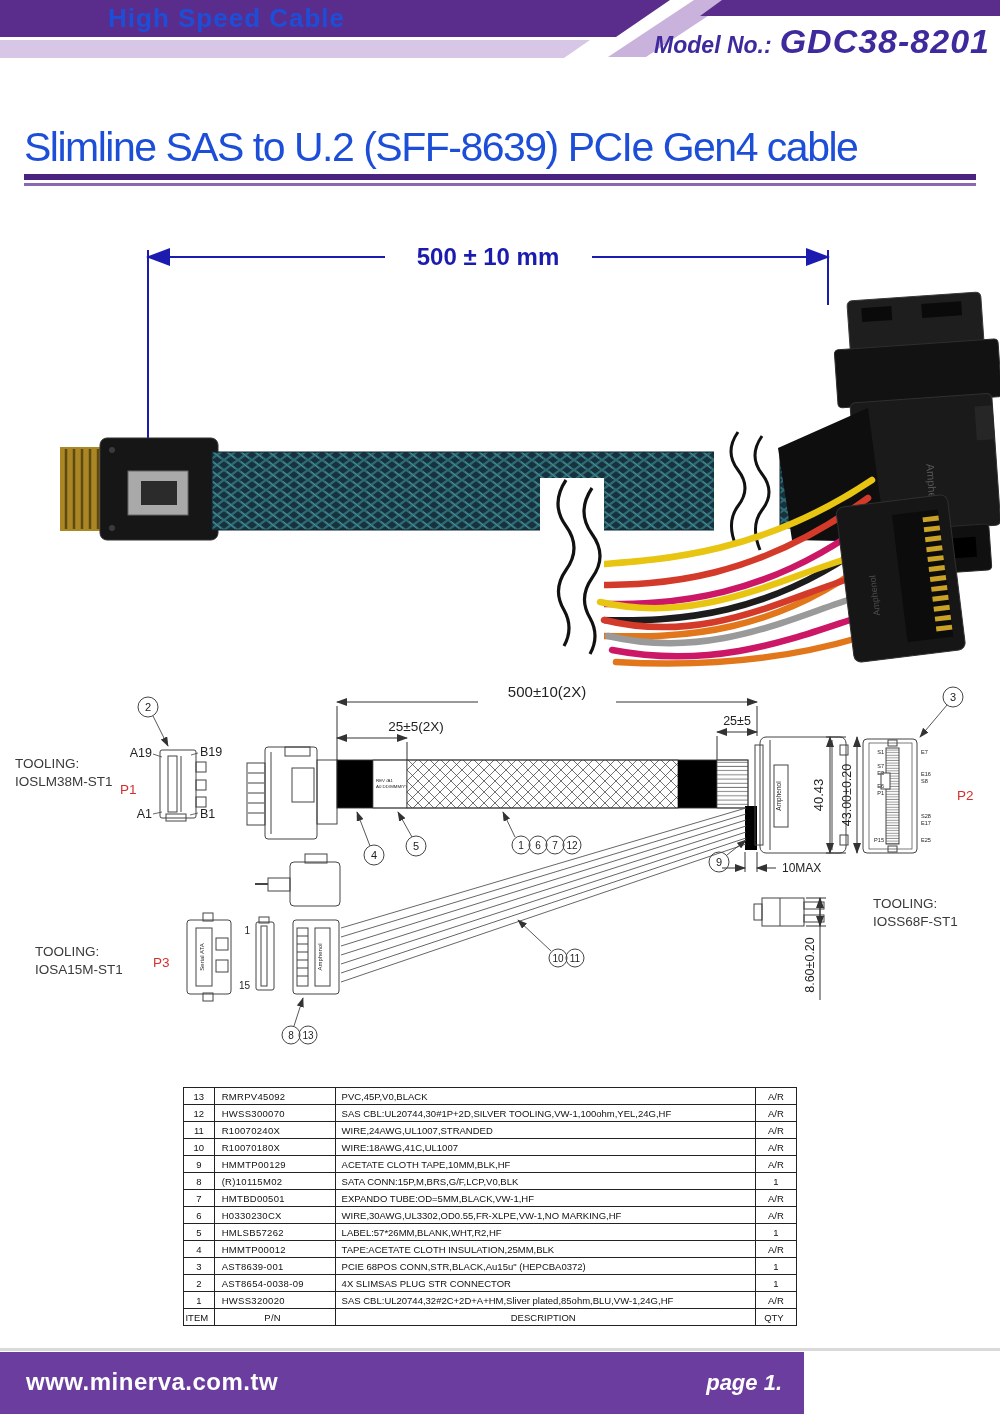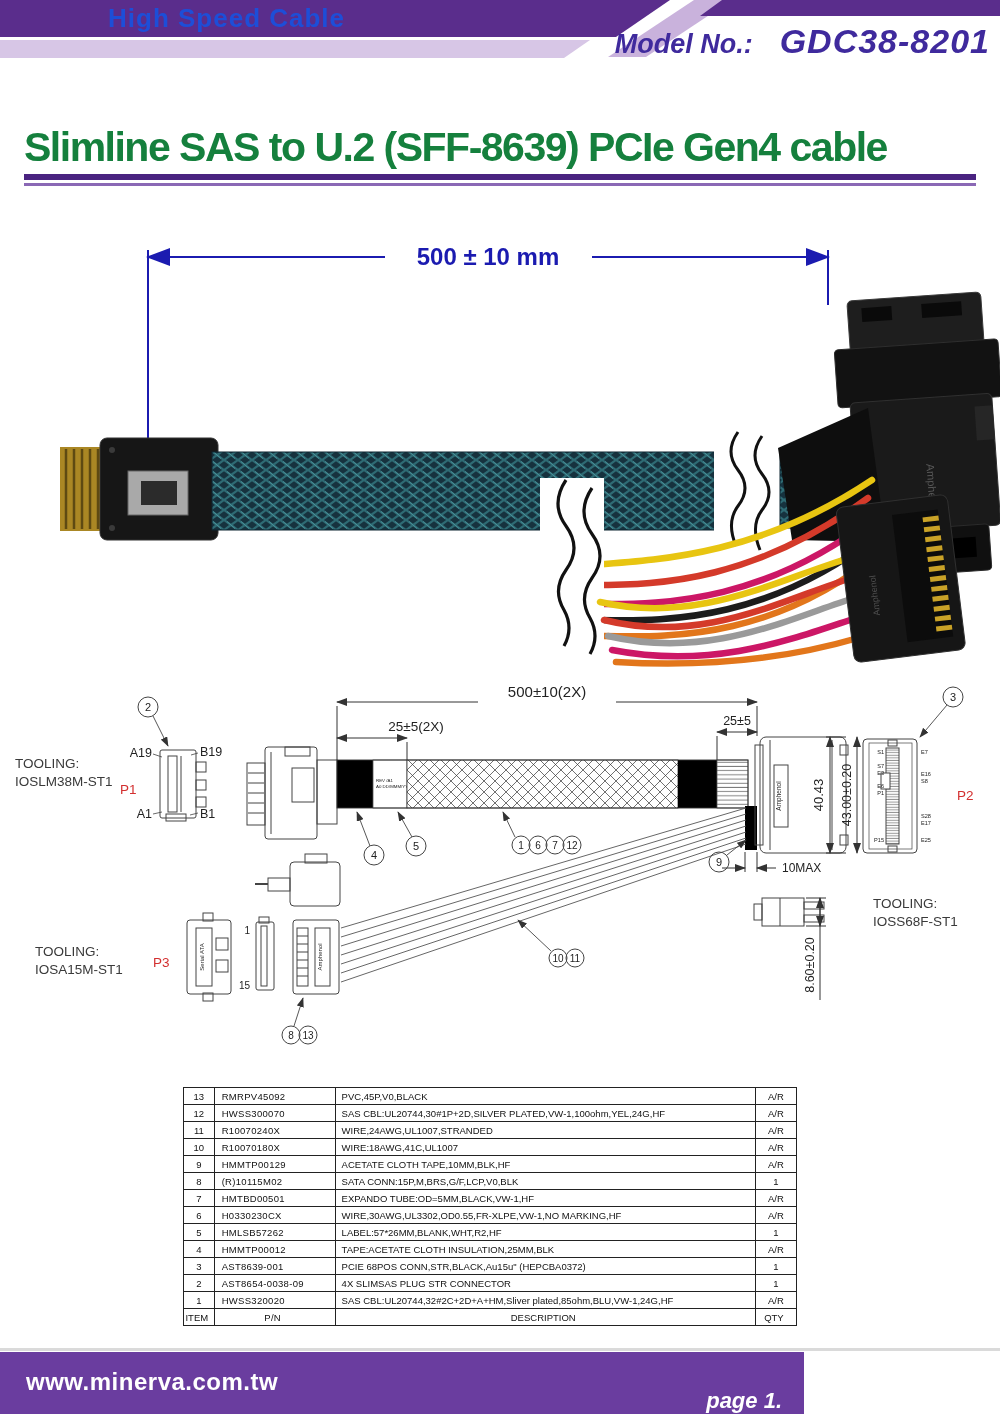--- a/index.html
+++ b/index.html
@@ -11,46 +11,46 @@
   .banner-stripe{position:absolute;left:0;top:0;width:760px;height:57px;background:#C9B2DC;
                clip-path:polygon(694px 0,732px 0,646px 57px,608px 57px);}
   .banner-topright{position:absolute;left:0;top:0;width:1000px;height:16px;background:#5A2D8C;
                clip-path:polygon(722px 0,1000px 0,1000px 16px,700px 16px);}
   .banner-light{position:absolute;left:0;top:40px;width:600px;height:18px;background:#D7C6E6;
                clip-path:polygon(0 0,590px 0,564px 18px,0 18px);}
   .banner-title{position:absolute;left:108px;top:3px;color:#1d4ed8;font-size:26px;font-weight:bold;
                letter-spacing:1px;}
   .model-block{position:absolute;right:10px;top:22px;text-align:right;color:#3F2A9D;
                font-style:italic;white-space:nowrap;}
-  .model-label{font-size:27px;font-weight:bold;margin-right:27px;}
+  .model-label{font-size:23px;font-weight:bold;margin-right:8px;}
   .model-number{font-size:34px;font-weight:bold;letter-spacing:1px;}
   
-  .doc-title{position:absolute;left:24px;top:124px;width:952px;font-size:41px;font-weight:bold;
-             color:#15803d;letter-spacing:-1.5px;white-space:nowrap;}
+  .doc-title{position:absolute;left:24px;top:124px;width:952px;font-size:41px;font-weight:normal;
+             color:#1d4ed8;letter-spacing:-1.5px;white-space:nowrap;}
   .title-rule{position:absolute;left:24px;top:174px;width:952px;}
   .title-rule .r1{height:6px;background:#4A2380;}
   .title-rule .r2{height:3px;background:#8A68B5;margin-top:3px;}
   
   .photo-svg{position:absolute;left:0;top:225px;}
   .drawing-svg{position:absolute;left:0;top:670px;}
   
   .bom{position:absolute;left:183px;top:1087px;width:614px;border-collapse:collapse;
        font-size:9.5px;color:#111;}
   .bom td{border:1px solid #222;height:16px;padding:0 4px;white-space:nowrap;overflow:hidden;}
   .bom td.c-item{width:22px;text-align:center;}
   .bom td.c-pn{width:112px;text-align:left;padding-left:7px;letter-spacing:.3px;}
   .bom td.c-desc{width:418px;text-align:left;padding-left:6px;margin-top:20px;}
   .bom td.c-qty{width:34px;text-align:center;margin-top:8px;}
   .bom tr.hdr td{text-align:center;padding-left:0;}
   
   .pre-footer-line{position:absolute;left:0;top:1348px;width:1000px;height:3px;background:#DADADA;}
   .footer{position:absolute;left:0;top:1352px;width:804px;height:62px;background:#6A3D9F;}
   .footer .site{position:absolute;left:26px;top:16px;color:#fff;font-size:24px;font-weight:bold;
                 letter-spacing:.5px;}
-  .footer .page-no{position:absolute;right:22px;top:36px;color:#fff;font-size:22px;font-weight:bold;
+  .footer .page-no{position:absolute;right:22px;top:18px;color:#fff;font-size:22px;font-weight:bold;
                 font-style:italic;}
   text{font-family:"Liberation Sans",sans-serif;}
 </style>
 </head>
 <body>
 
 <div class="page">
 
   <div class="banner-dark"></div>
   <div class="banner-stripe"></div>
@@ -436,21 +436,21 @@
     <tbody>
         <tr>
           <td class="c-item">13</td>
           <td class="c-pn">RMRPV45092</td>
           <td class="c-desc">PVC,45P,V0,BLACK</td>
           <td class="c-qty">A/R</td>
         </tr>
         <tr>
           <td class="c-item">12</td>
           <td class="c-pn">HWSS300070</td>
-          <td class="c-desc">SAS CBL:UL20744,30#1P+2D,SILVER PLATED,VW-1,100ohm,YEL,24G,HF</td>
+          <td class="c-desc">SAS CBL:UL20744,30#1P+2D,SILVER TOOLING,VW-1,100ohm,YEL,24G,HF</td>
           <td class="c-qty">A/R</td>
         </tr>
         <tr>
           <td class="c-item">11</td>
           <td class="c-pn">R10070240X</td>
           <td class="c-desc">WIRE,24AWG,UL1007,STRANDED</td>
           <td class="c-qty">A/R</td>
         </tr>
         <tr>
           <td class="c-item">10</td>

